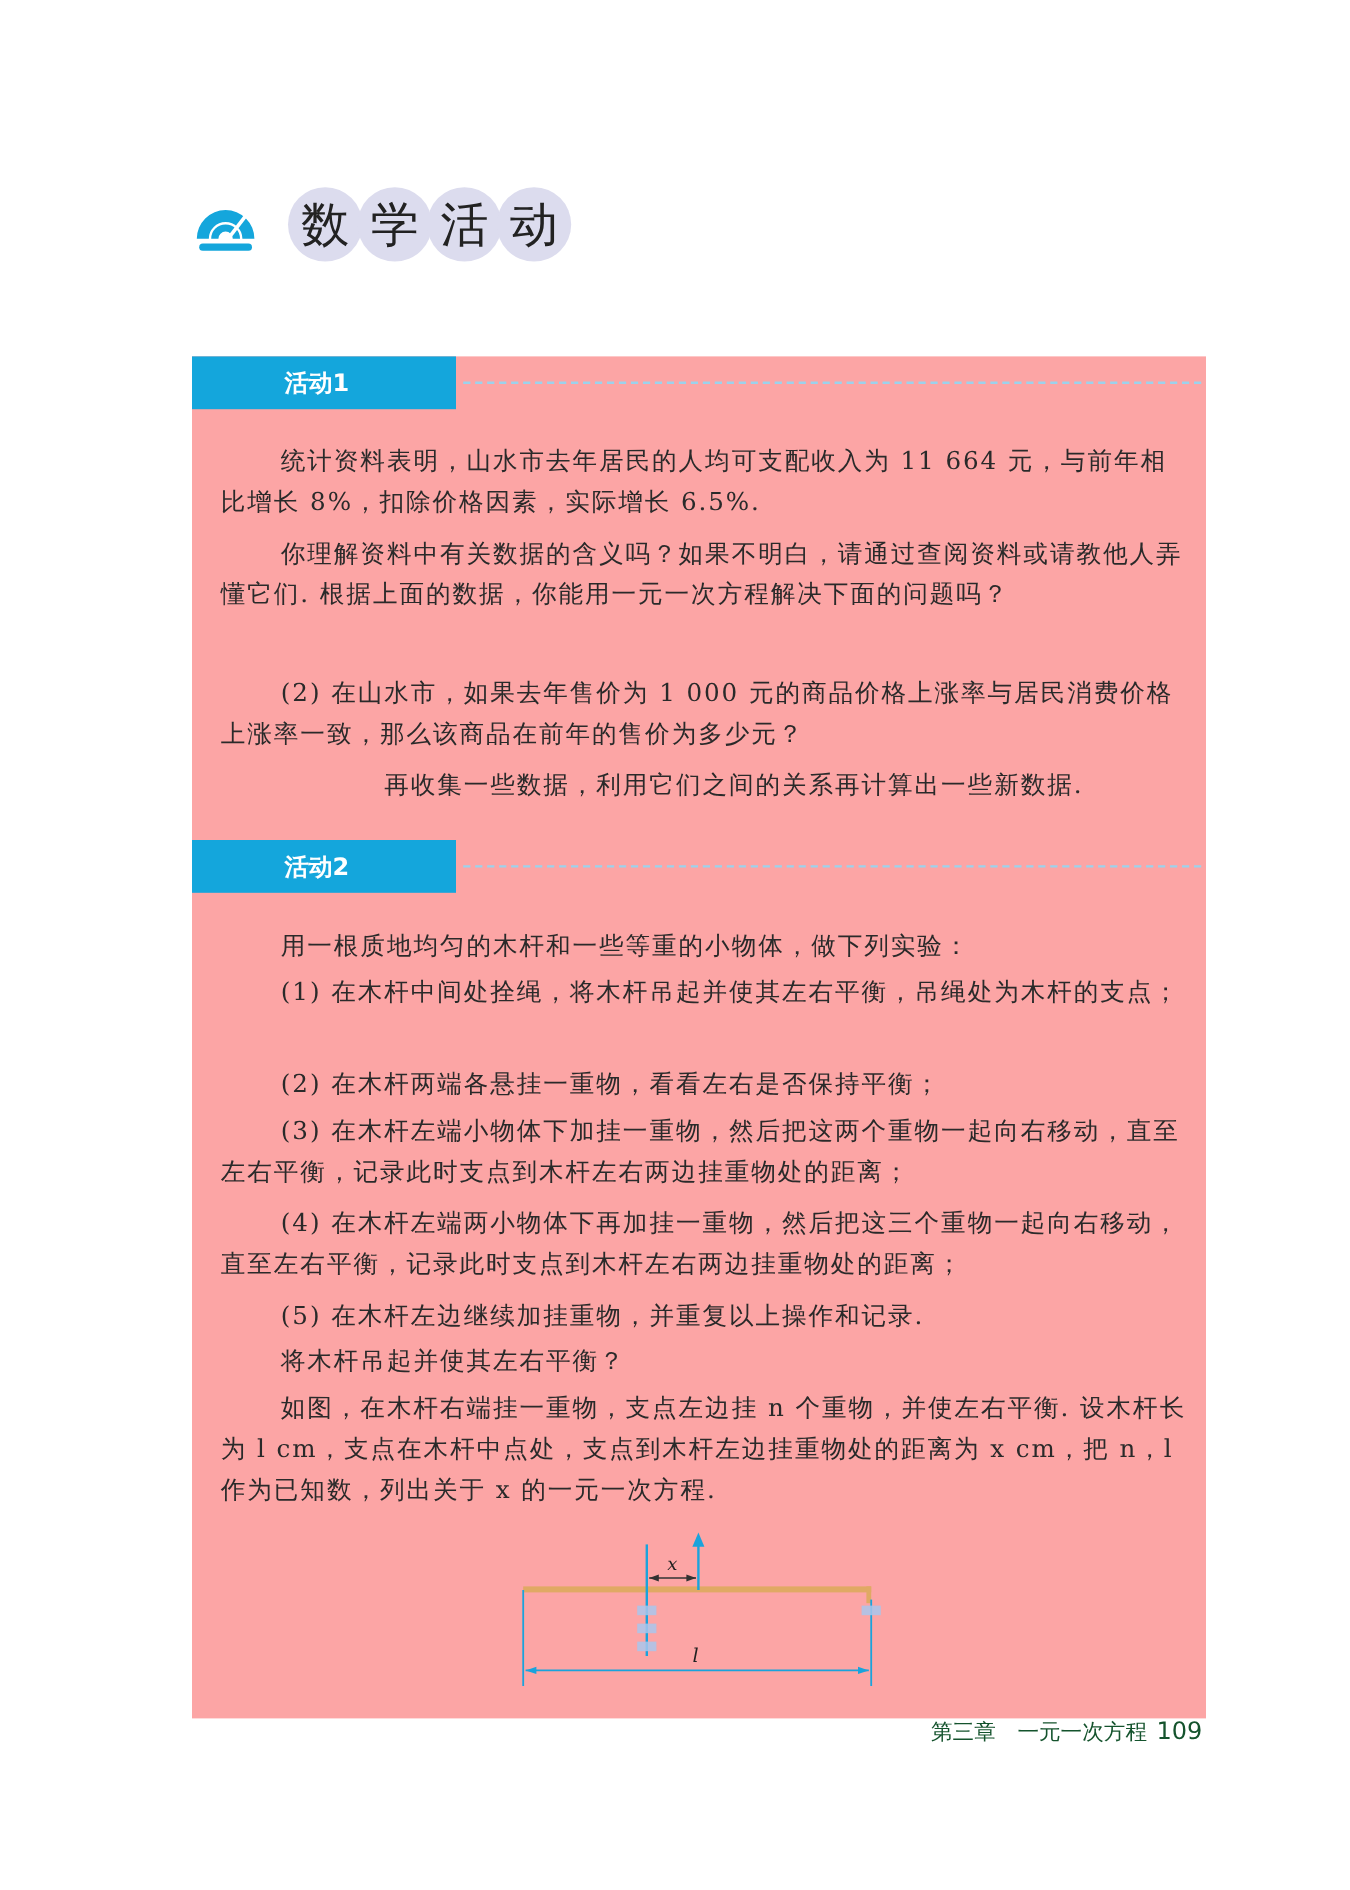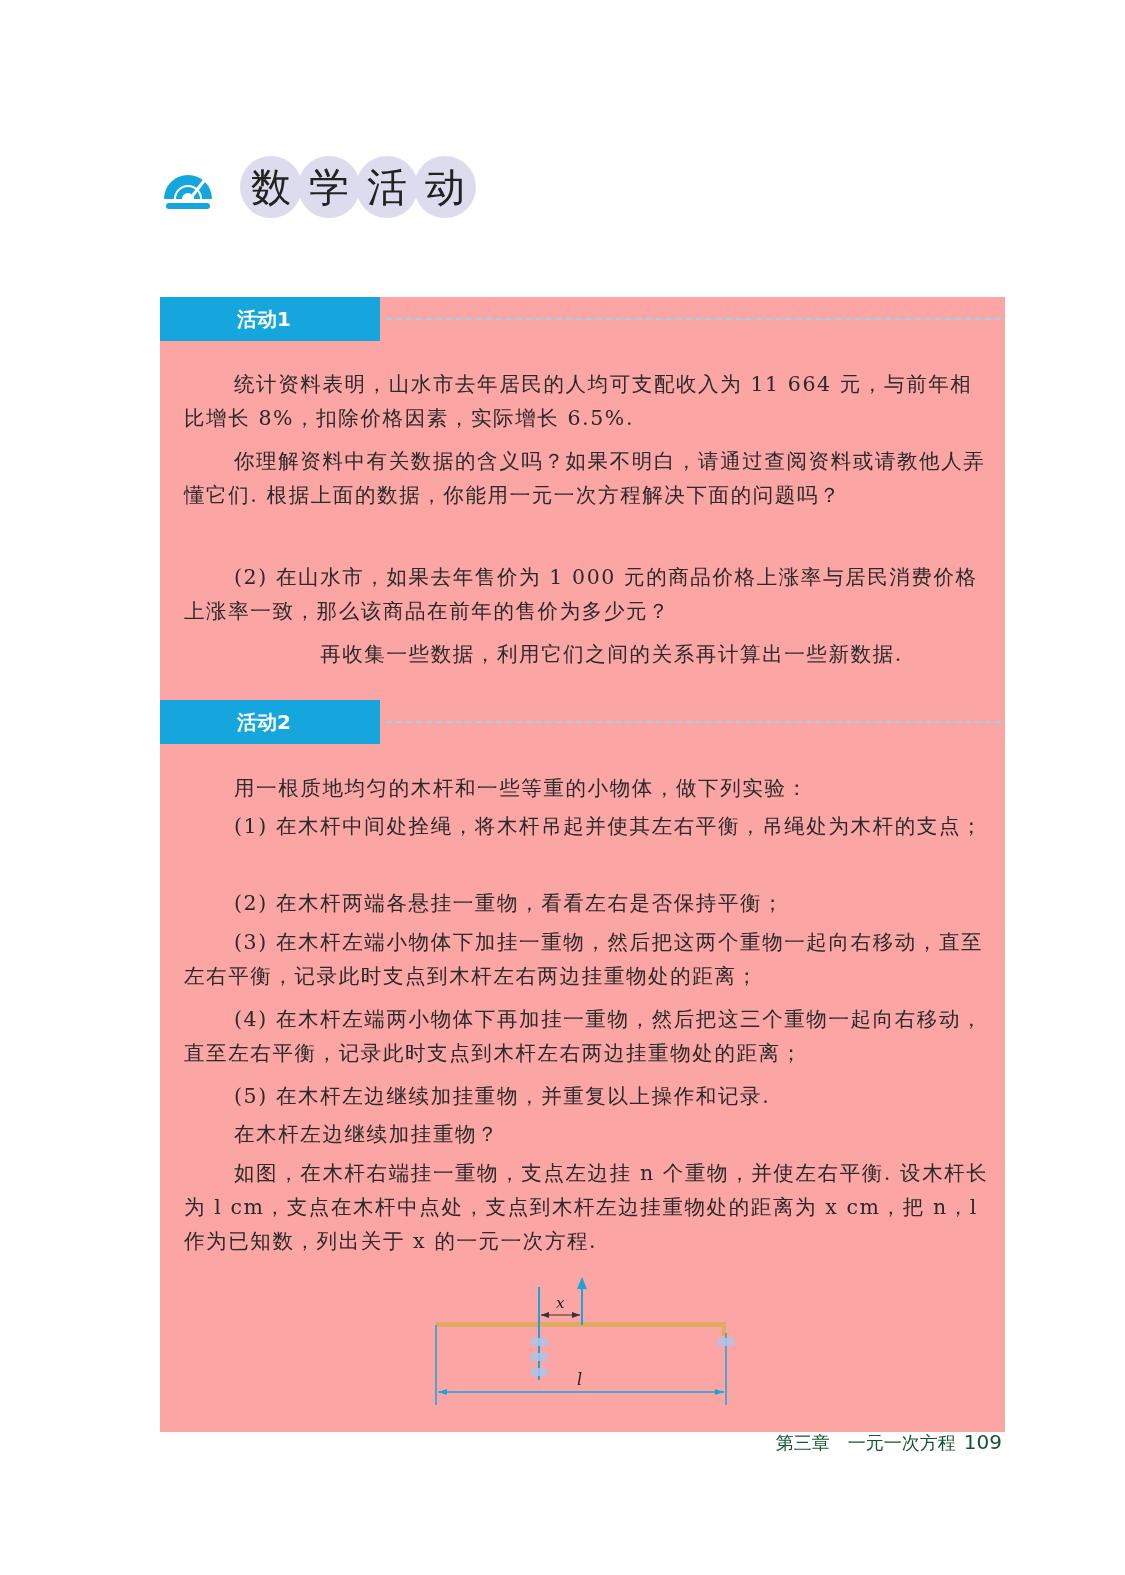--- a/index.html
+++ b/index.html
@@ -78,21 +78,21 @@
     <div class="act-tab">活动2</div>
     <div class="act-dash"></div>
   </div>
 
   <p class="para indent" style="top:474px;">用一根质地均匀的木杆和一些等重的小物体，做下列实验：</p>
   <p class="para indent" style="top:512px;">(1) 在木杆中间处拴绳，将木杆吊起并使其左右平衡，吊绳处为木杆的支点；</p>
   <p class="para indent" style="top:589px;">(2) 在木杆两端各悬挂一重物，看看左右是否保持平衡；</p>
   <p class="para indent" style="top:628px;">(3) 在木杆左端小物体下加挂一重物，然后把这两个重物一起向右移动，直至左右平衡，记录此时支点到木杆左右两边挂重物处的距离；</p>
   <p class="para indent" style="top:705px;">(4) 在木杆左端两小物体下再加挂一重物，然后把这三个重物一起向右移动，直至左右平衡，记录此时支点到木杆左右两边挂重物处的距离；</p>
   <p class="para indent" style="top:782px;">(5) 在木杆左边继续加挂重物，并重复以上操作和记录.</p>
-  <p class="para indent" style="top:820px;">在木杆左边继续加挂重物？</p>
+  <p class="para indent" style="top:820px;">将木杆吊起并使其左右平衡？</p>
   <p class="para indent" style="top:859px;">如图，在木杆右端挂一重物，支点左边挂 n 个重物，并使左右平衡. 设木杆长为 l cm，支点在木杆中点处，支点到木杆左边挂重物处的距离为 x cm，把 n，l 作为已知数，列出关于 x 的一元一次方程.</p>
 
   <svg class="diagram" width="320" height="160" viewBox="0 0 320 160">
 
     <rect x="6" y="47" width="290" height="5" fill="#e0a964"></rect>
 
     <rect x="292" y="47" width="4" height="14" fill="#e0a964"></rect>
 
     <line x1="6" y1="50" x2="6" y2="130" stroke="#1aa3dc" stroke-width="1.5"></line>
 

